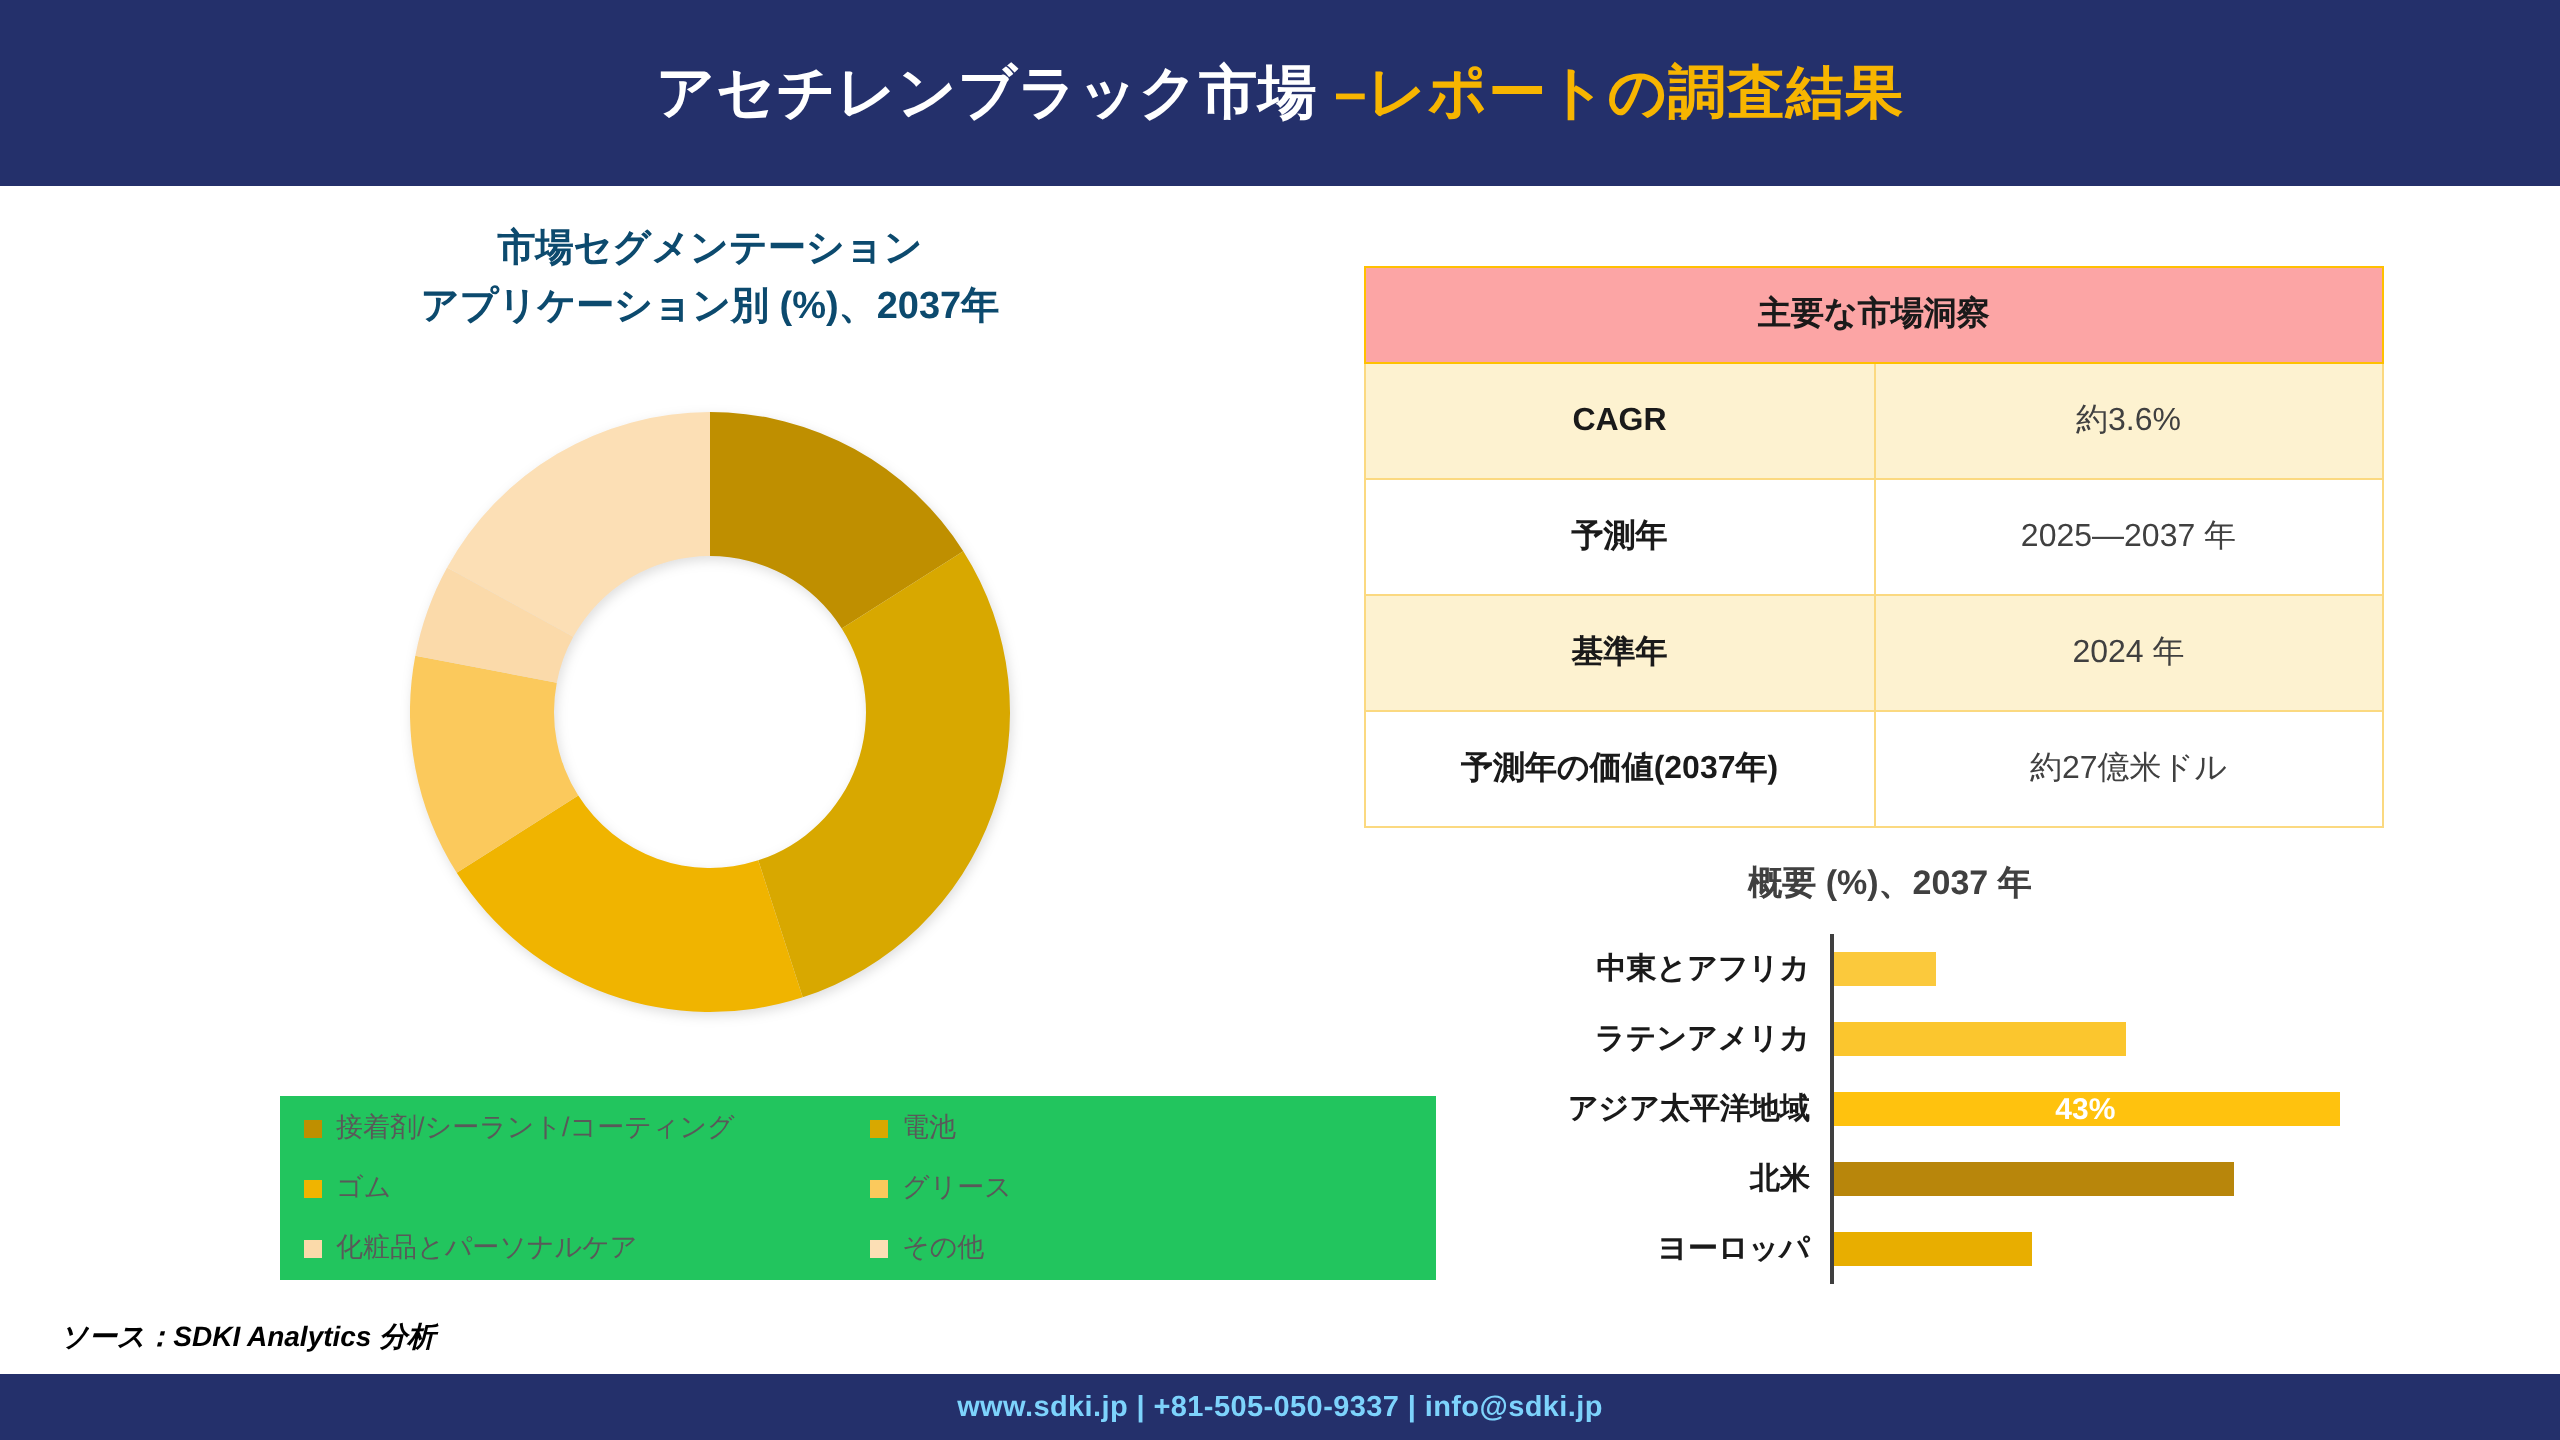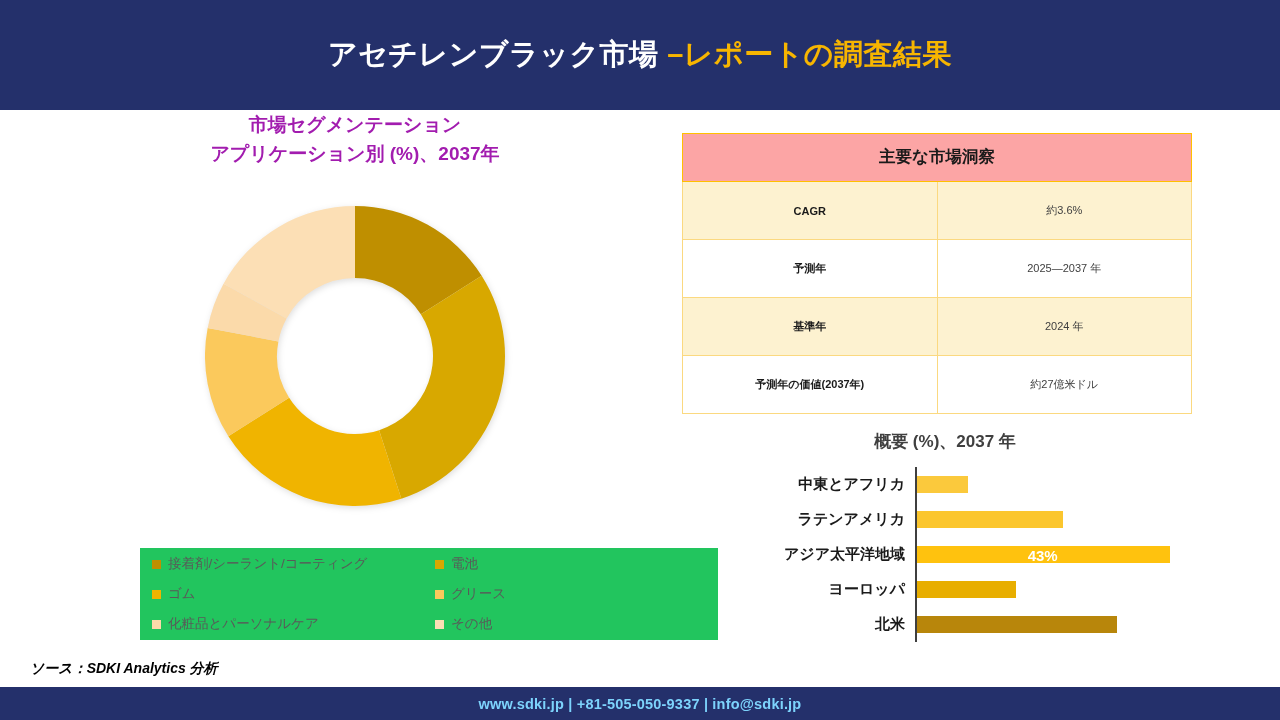--- a/index.html
+++ b/index.html
@@ -6,35 +6,35 @@
   html,body { width:1280px; height:720px; }
   body {
     font-family:"Liberation Sans","DejaVu Sans",sans-serif;
     background:#ffffff;
     position:relative;
     overflow:hidden;
   }
 
   
   #header-bar{
-    position:absolute; left:0; top:0; width:1280px; height:110px;
+    position:absolute; left:0; top:0; width:1280px; height:93px;
     background:#24306b;
     display:flex; align-items:center; justify-content:center;
   }
   #header-title{
     font-size:29px; font-weight:bold; letter-spacing:.5px;
     white-space:nowrap;
   }
   #header-title .w{ color:#ffffff; }
   #header-title .g{ color:#f7b500; }
 
   
   #donut-panel{ position:absolute; left:120px; top:110px; width:470px; }
   .panel-title{
-    text-align:center; color:#a21caf; font-weight:bold;
+    text-align:center; color:#0c4a6e; font-weight:bold;
     font-size:19px; line-height:29px;
   }
   #donut-wrap{
     position:relative; width:360px; height:360px; margin:8px auto 0;
   }
   #donut-svg{ display:block; filter:drop-shadow(1px 2px 3px rgba(0,0,0,.13)); }
   #donut-value-label{
     position:absolute; left:0; top:0; width:100%; height:100%;
     pointer-events:none;
   }
@@ -62,21 +62,21 @@
     position:absolute; left:682px; top:133px; width:510px;
     border-collapse:collapse;
   }
   #insights-table th{
     background:#fca5a5; color:#1a1a1a;
     font-size:16.5px; font-weight:bold; text-align:center;
     padding:12px 0 13px; border:1px solid #ffc000;
   }
   #insights-table td{
     border:1px solid #fbd980;
-    height:58px; font-size:11px;
+    height:58px; font-size:16px;
   }
   #insights-table td.k{
     width:50%; text-align:center; font-weight:bold; color:#1a1a1a;
   }
   #insights-table td.v{
     width:50%; text-align:center; color:#404040;
   }
   #insights-table tr.alt td{ background:#fdf2d0; }
   #insights-table tr.plain td{ background:#ffffff; }
 
@@ -230,29 +230,29 @@
         </div>
         <div class="bar-row">
           <div class="bar-cat">アジア太平洋地域</div>
           <div class="bar-track">
             <div class="bar-fill" style="width: 255.312px; background: rgb(255, 194, 14);">
               <span class="bar-dlabel">43%</span>
             </div>
           </div>
         </div>
         <div class="bar-row">
+          <div class="bar-cat">北米</div>
+          <div class="bar-track">
+            <div class="bar-fill" style="width: 201.875px; background: rgb(184, 134, 11);"></div>
+          </div>
+        </div>
+        <div class="bar-row">
           <div class="bar-cat">ヨーロッパ</div>
           <div class="bar-track">
             <div class="bar-fill" style="width: 100.938px; background: rgb(232, 174, 0);"></div>
-          </div>
-        </div>
-        <div class="bar-row">
-          <div class="bar-cat">北米</div>
-          <div class="bar-track">
-            <div class="bar-fill" style="width: 201.875px; background: rgb(184, 134, 11);"></div>
           </div>
         </div>
       </div>
     <div id="bar-axis"></div>
   </div>
 </div>
 
 <div id="source-note">ソース：SDKI Analytics 分析</div>
 <div id="footer-bar">
   <div id="footer-text">www.sdki.jp | +81-505-050-9337 | info@sdki.jp</div>

